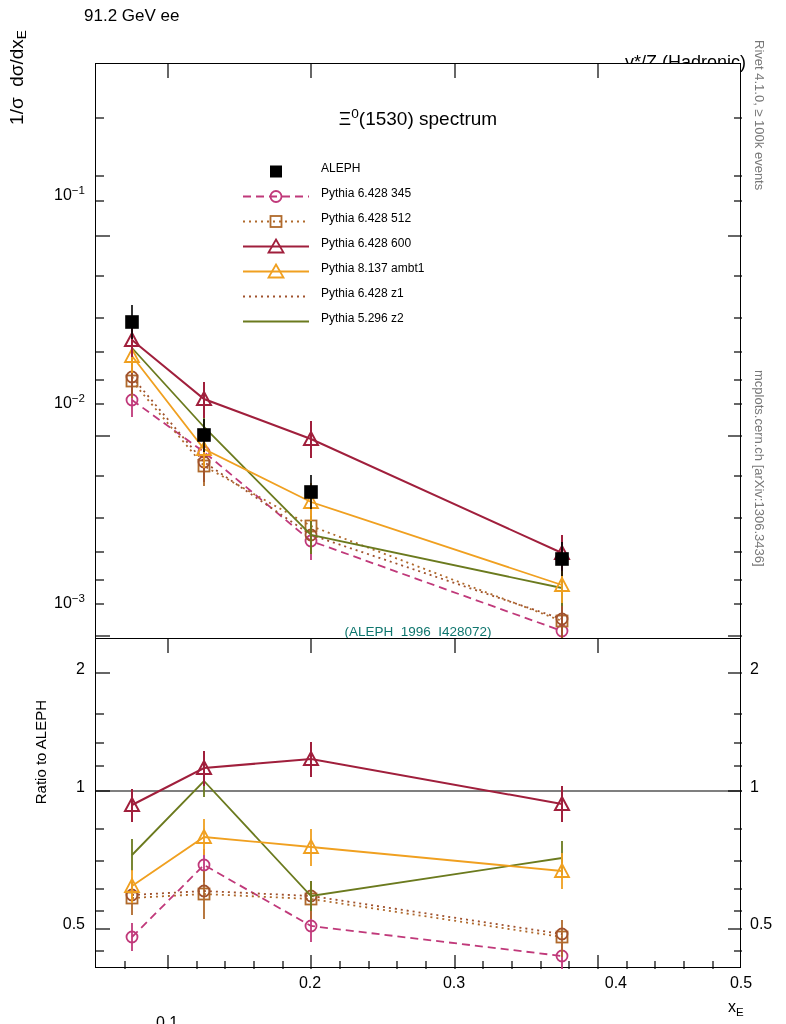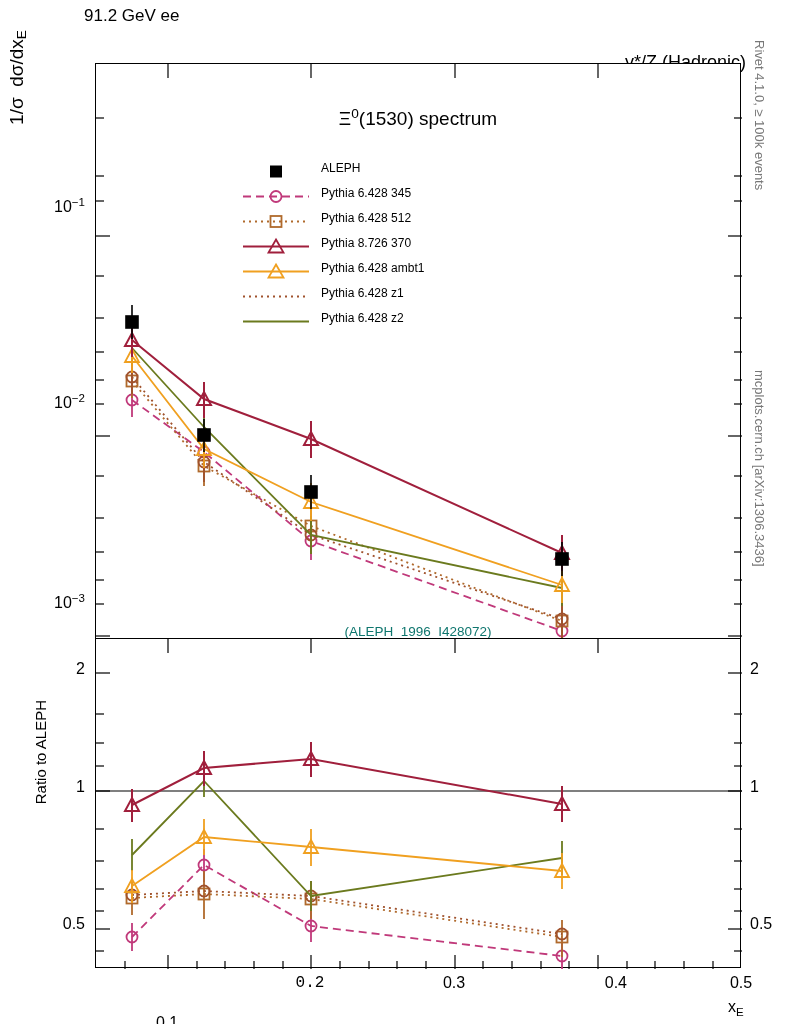--- a/index.html
+++ b/index.html
@@ -52,21 +52,21 @@
   <div class="txt hdr-left">91.2 GeV ee</div>
   <div class="txt hdr-right">γ*/Z (Hadronic)</div>
 
   <div class="vcap" style="left:752px;top:40px;">Rivet 4.1.0, ≥ 100k events</div>
   <div class="vcap" style="left:752px;top:370px;">mcplots.cern.ch [arXiv:1306.3436]</div>
 
   <div class="ylab-main">
     1/σ&nbsp;&nbsp;dσ/dx<span class="sub">E</span>
   </div>
 
-  <div class="ytick-lab" style="left:33px;top:196px;width:52px;">10<span class="sup">−1</span></div>
+  <div class="ytick-lab" style="left:33px;top:184px;width:52px;">10<span class="sup">−1</span></div>
   <div class="ytick-lab" style="left:33px;top:392px;width:52px;">10<span class="sup">−2</span></div>
   <div class="ytick-lab" style="left:33px;top:592px;width:52px;">10<span class="sup">−3</span></div>
 
   <div id="main">
 
     <div id="plottitle">
       Ξ<span class="sup">0</span>(1530) spectrum
     </div>
     <div id="watermark">(ALEPH_1996_I428072)</div>
 
@@ -239,43 +239,43 @@
           <rect x="29.5" y="7" width="11" height="11" fill="none" stroke="#b06a2c" stroke-width="1.8"></rect>
         </svg>
         <span class="lg-lab">Pythia 6.428 512</span>
       </div>
 
       <div class="lg-row">
         <svg class="lg-sym" viewBox="0 0 72 25">
           <line x1="2" y1="12.5" x2="68" y2="12.5" stroke="#a01f3c" stroke-width="2"></line>
           <polygon points="35,5.5 42.5,18.5 27.5,18.5" fill="none" stroke="#a01f3c" stroke-width="1.8"></polygon>
         </svg>
-        <span class="lg-lab">Pythia 8.726 370</span>
+        <span class="lg-lab">Pythia 6.428 600</span>
       </div>
 
       <div class="lg-row">
         <svg class="lg-sym" viewBox="0 0 72 25">
           <line x1="2" y1="12.5" x2="68" y2="12.5" stroke="#f0a020" stroke-width="2"></line>
           <polygon points="35,5.5 42.5,18.5 27.5,18.5" fill="none" stroke="#f0a020" stroke-width="1.8"></polygon>
         </svg>
-        <span class="lg-lab">Pythia 6.428 ambt1</span>
+        <span class="lg-lab">Pythia 8.137 ambt1</span>
       </div>
 
       <div class="lg-row">
         <svg class="lg-sym" viewBox="0 0 72 25">
           <line x1="2" y1="12.5" x2="68" y2="12.5" stroke="#a0522d" stroke-width="1.8" stroke-dasharray="2,4"></line>
         </svg>
         <span class="lg-lab">Pythia 6.428 z1</span>
       </div>
 
       <div class="lg-row">
         <svg class="lg-sym" viewBox="0 0 72 25">
           <line x1="2" y1="12.5" x2="68" y2="12.5" stroke="#6b7a1e" stroke-width="1.8"></line>
         </svg>
-        <span class="lg-lab">Pythia 6.428 z2</span>
+        <span class="lg-lab">Pythia 5.296 z2</span>
       </div>
 
     </div>
   </div>
 
   <div class="ylab-ratio">Ratio to ALEPH</div>
 
   <div class="ytick-lab" style="left:52px;top:660px;width:33px;">2</div>
   <div class="ytick-lab" style="left:52px;top:778px;width:33px;">1</div>
   <div class="ytick-lab" style="left:46px;top:915px;width:39px;">0.5</div>
@@ -402,20 +402,20 @@
           <line x1="466" y1="147" x2="466" y2="183"></line>
         <polygon points="36,159 43,172 29,172"></polygon>
           <polygon points="108,122 115,135 101,135"></polygon>
         <polygon points="215,113 222,126 208,126"></polygon>
           <polygon points="466,158 473,171 459,171"></polygon>
       </g>
     </svg>
   </div>
 
   <div class="xtick-lab" style="left:137px;top:1014px;width:60px;">0.1</div>
-  <div class="xtick-lab" style="left:280px;top:974px;width:60px;font-family:Liberation Mono, monospace;">0.2</div>
+  <div class="xtick-lab" style="left:280px;top:974px;width:60px;">0.2</div>
   <div class="xtick-lab" style="left:424px;top:974px;width:60px;">0.3</div>
   <div class="xtick-lab" style="left:567px;top:974px;width:60px;text-align:right;">0.4</div>
   <div class="xtick-lab" style="left:711px;top:974px;width:60px;">0.5</div>
 
   <div class="axlabel" style="left:728px;top:998px;">x<span class="sub">E</span></div>
 
 </div>
 
 </body></html>

